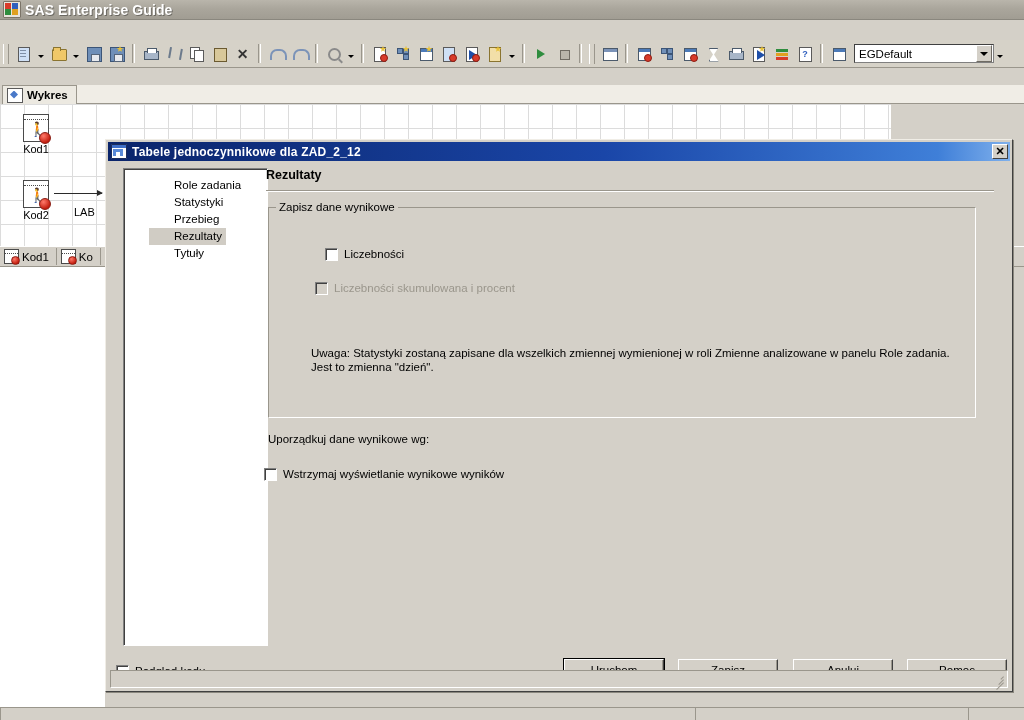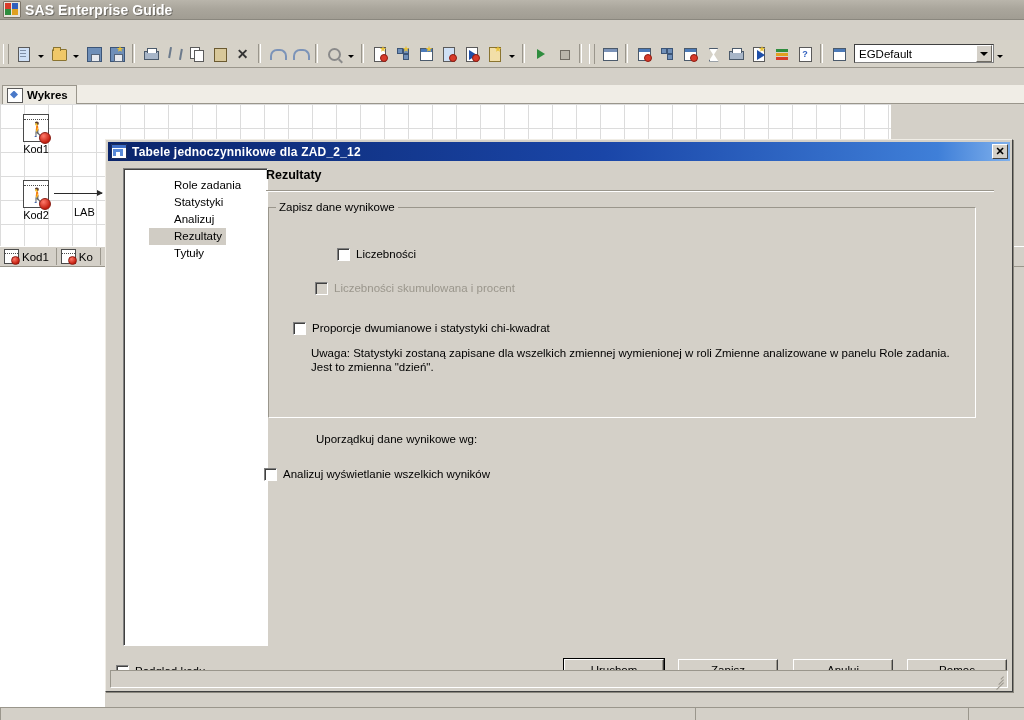--- a/index.html
+++ b/index.html
@@ -881,61 +881,57 @@
     </div>
 
     <div id="dlg-nav">
       <div class="nav-row">
         <span class="nav-item">Role zadania</span>
       </div>
       <div class="nav-row">
         <span class="nav-item">Statystyki</span>
       </div>
       <div class="nav-row">
-        <span class="nav-item">Analizuj</span>
+        <span class="nav-item">Przebieg</span>
       </div>
       <div class="nav-row">
         <span class="nav-item selected">Rezultaty</span>
       </div>
       <div class="nav-row">
         <span class="nav-item">Tytuły</span>
       </div>
     </div>
 
     <div id="dlg-main">
       <div id="pane-title">Rezultaty</div>
       <div id="pane-rule"></div>
     </div>
 
     <div class="groupbox" style="left:162px; top:67px; right:36px; height:211px;">
       <span class="gb-legend">Zapisz dane wynikowe</span>
 
-      <div class="cbrow" style="left:24px; top:40px;padding-left:44px;">
+      <div class="cbrow" style="left:12px; top:40px;padding-left:44px;">
         <span class="cb"></span>
         <span class="cblabel">Liczebności</span>
       </div>
 
       <div class="cbrow disabled" style="left:46px; top:74px;">
         <span class="cb disabled"></span>
         <span class="cblabel">Liczebności skumulowana i procent</span>
       </div>
 
-      <div class="cbrow" style="left:24px; top:114px;">
-        <span class="cb"></span>
-        <span class="cblabel">Proporcje dwumianowe i statystyki chi-kwadrat</span>
-      </div>
 
       <div class="note" style="left:42px; top:138px; right:20px;">Uwaga: Statystyki zostaną zapisane dla wszelkich zmiennej wymienionej w roli Zmienne analizowane w panelu Role zadania. Jest to zmienna "dzień".</div>
     </div>
 
-    <div class="fieldlabel" style="left:162px; top:293px;margin-left:48px;">Uporządkuj dane wynikowe wg:</div>
+    <div class="fieldlabel" style="left:162px; top:293px;">Uporządkuj dane wynikowe wg:</div>
 
     <div class="cbrow" style="left:158px; top:328px;">
       <span class="cb"></span>
-      <span class="cblabel">Analizuj wyświetlanie wszelkich wyników</span>
+      <span class="cblabel">Wstrzymaj wyświetlanie wynikowe wyników</span>
     </div>
 
     <div class="cbrow" style="left:10px; top:525px;">
       <span class="cb"></span>
       <span class="cblabel">Podgląd kodu</span>
     </div>
 
     <div class="dbtn default" style="left:458px; top:519px; width:100px;">Uruchom</div>
     <div class="dbtn" style="left:572px; top:519px; width:100px;">Zapisz</div>
     <div class="dbtn" style="left:687px; top:519px; width:100px;">Anuluj</div>

